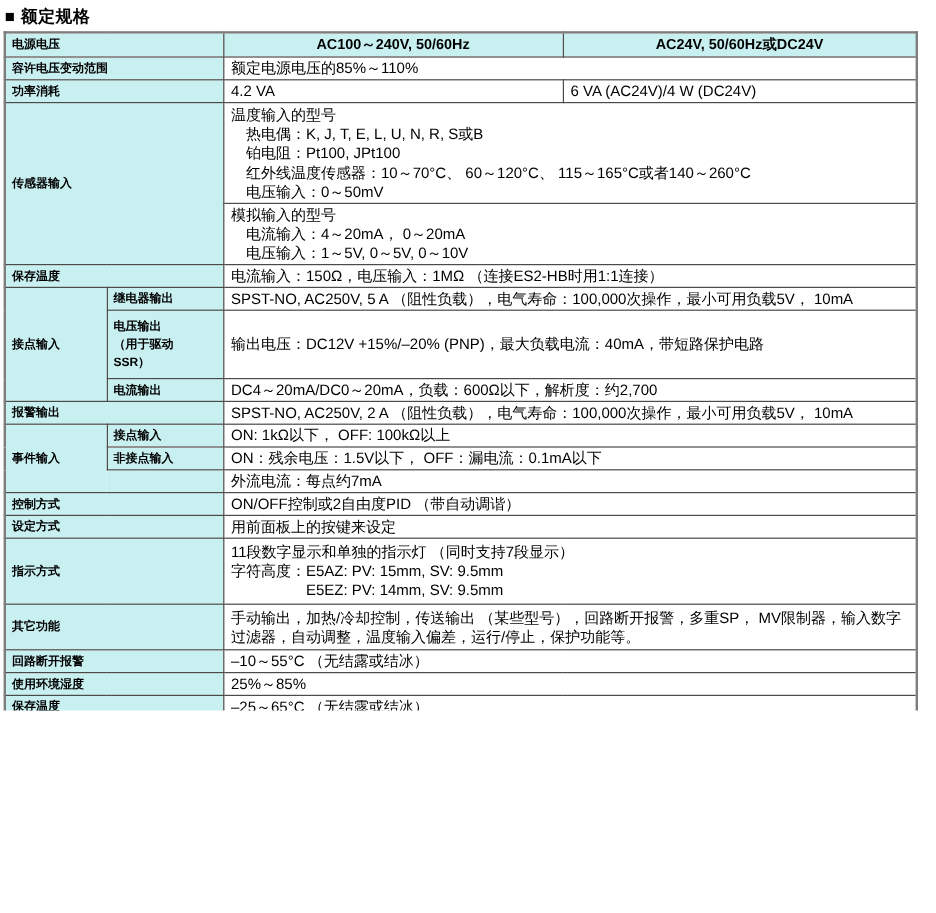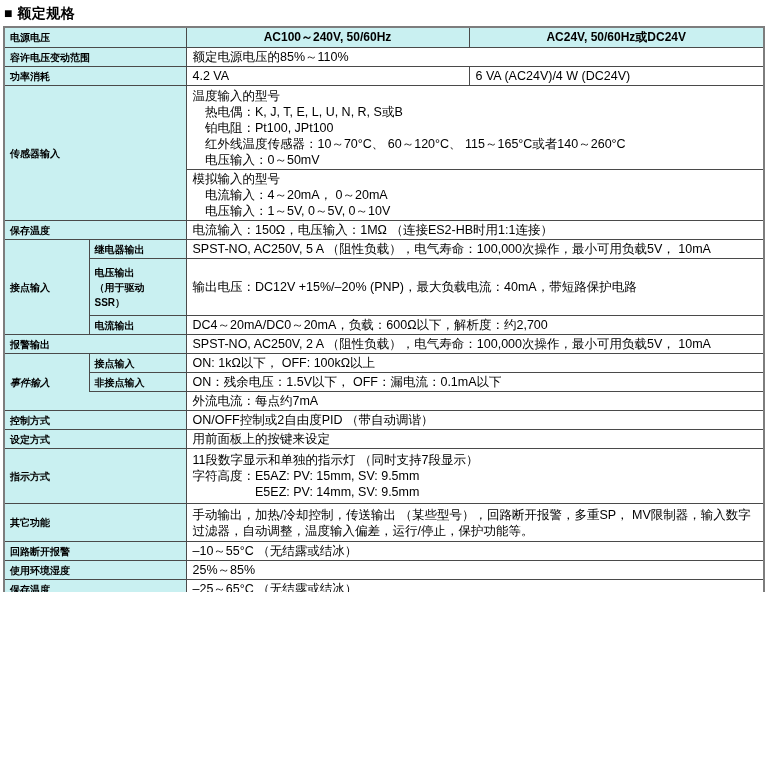--- a/index.html
+++ b/index.html
@@ -55,21 +55,21 @@
     padding: 1px 2px;
   }
   td.val {
     background: #ffffff;
     font-family: Liberation Sans, sans-serif;
     font-size: 12.5px;
     line-height: 16px;
     padding: 1px 6px;
     white-space: pre-wrap;
   }
-  td.noR { border-right: none; font-style: italic; }
+  td.noR { border-right: none; }
   td.noL { border-left: none; }
 </style>
 </head>
 <body>
 
 <div class="page">
 
   <div class="section-title">■ 额定规格</div>
 
   <table class="spec">

